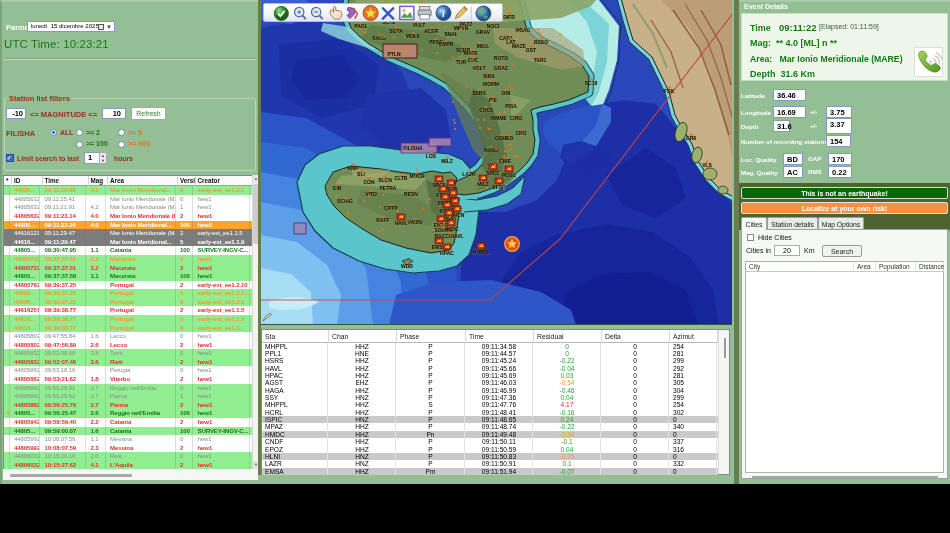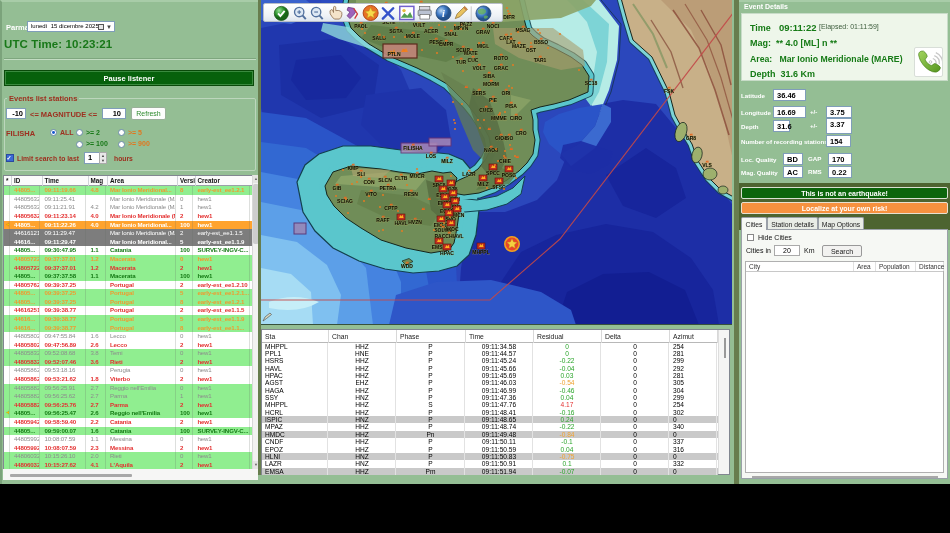--- a/index.html
+++ b/index.html
@@ -4,21 +4,21 @@
 html,body{width:950px;height:533px;background:#000;overflow:hidden}
 body{font-family:"Liberation Sans",sans-serif}
 #app{position:absolute;left:0;top:0;width:950px;height:484px;background:#94be94;overflow:hidden}
 .abs{position:absolute}
 
 #lp{position:absolute;left:0;top:0;width:258px;height:484px;background:#94be94;border-top:2px solid #a8cca8;border-left:2px solid #7ba37b}
 .lbl-w{color:#fff;font-weight:bold;font-size:7.5px}
 .lbl-m{color:#9e2f1f;font-weight:bold;font-size:7.5px}
 .inp{position:absolute;background:#fff;border:1px solid #7f9db9;font-size:7.5px;font-weight:bold;color:#000}
 #dateCombo{left:25px;top:19px;width:88px;height:10.5px;font-size:6px;font-weight:normal;padding-left:3px;line-height:9.5px;white-space:nowrap;overflow:hidden}
-#utc{left:2px;top:35.5px;color:#187818;font-weight:bold;font-size:11.5px;letter-spacing:0.1px}
+#utc{left:2px;top:35.5px;color:#187818;font-weight:normal;font-size:11.5px;letter-spacing:0.1px}
 #pauseBtn{left:2px;top:67.5px;width:250px;height:16px;background:#07610c;border:1px solid #0a4a0a;color:#fff;font-weight:bold;font-size:7.5px;text-align:center;line-height:15.5px;box-shadow:inset 0 0 0 1px #3a8a3f}
 #filters{left:2px;top:96px;width:252px;height:73px;border:1px solid #bcd6bc;border-radius:2px}
 .radio{position:absolute;width:7px;height:7px;border-radius:50%;background:#fff;border:1px solid #6a8aa8}
 .radio.on::after{content:"";position:absolute;left:1.2px;top:1.2px;width:2.8px;height:2.8px;border-radius:50%;background:#1a5ad0}
 
 .evtbl{position:absolute;left:1px;top:173px;width:248.5px;height:294px;background:#fff;border:1px solid #828790;border-right:none}
 .evhdr{position:absolute;left:0;top:0;width:100%;height:10.3px;background:#fbfbfb;border-bottom:1px solid #9aa0a8}
 .evhc{position:absolute;top:0;height:10.3px;font-size:6.3px;font-weight:bold;color:#111;padding-left:2px;line-height:10.5px;border-right:1px solid #d0d3d8;overflow:hidden}
 .evrow{position:absolute;left:0;width:248.5px;height:8.58px;font-size:6.1px;line-height:8.7px;overflow:hidden;letter-spacing:-0.12px}
 .evc{position:absolute;top:0;height:8.58px;padding-left:2px;overflow:hidden;white-space:nowrap;border-right:1px solid rgba(100,110,100,0.22)}
@@ -48,23 +48,22 @@
 #tabpanel{position:absolute;left:2px;top:227px;width:207px;height:250px;background:#f6f8f4;border:1px solid #9aa0a8}
 #citytbl{position:absolute;left:3px;top:31px;width:199px;height:212px;background:#fff;border:1px solid #b0b0b0}
 .cityhc{position:absolute;top:0;height:9px;font-size:6.5px;color:#333;padding-left:3px;border-right:1px solid #e0e0e0;line-height:10px}
 </style></head><body>
 <div id="app">
 <div id="lp">
       <div class="abs lbl-w" style="left:4px;top:20.5px">Parma:</div>
       <div class="inp" id="dateCombo">lunedì&nbsp;&nbsp;15 dicembre 2025<span style="position:absolute;right:10px;top:1.5px;width:6px;height:6.5px;background:#e8e8e8;border:0.5px solid #555"></span><span style="position:absolute;right:2px;top:1px;font-size:6px;color:#444">▼</span></div>
       <div class="abs" id="utc">UTC Time: 10:23:21</div>
       <div class="abs" style="left:2px;top:56px;width:252px;height:2px;border-top:1px solid #7ea67e;border-bottom:1px solid #c2dcc2"></div>
-      <div class="abs" id="pauseBtn">Pause listener</div>
       <div class="abs" id="filters"></div>
-      <div class="abs lbl-m" style="left:5px;top:91.5px;background:#94be94;padding:0 2px">Events list stations</div>
+      <div class="abs lbl-m" style="left:5px;top:91.5px;background:#94be94;padding:0 2px">Station list filters</div>
       <div class="inp" style="left:4px;top:105.5px;width:20px;height:11.5px;text-align:right;padding-right:2px;line-height:10px">-10</div>
       <div class="abs lbl-m" style="left:28px;top:107.5px">&lt;= MAGNITUDE &lt;=</div>
       <div class="inp" style="left:100px;top:105.5px;width:24px;height:11.5px;text-align:right;padding-right:4px;line-height:10px">10</div>
       <div class="abs" style="left:129px;top:104.5px;width:35px;height:13px;background:#fdfdfd;border:1px solid #9ab09a;border-radius:2px;color:#2e8b2e;font-size:7px;text-align:center;line-height:12px">Refresh</div>
       <div class="abs lbl-m" style="left:4px;top:126.5px">FILISHA</div>
       <div class="radio on" style="left:48px;top:127px"></div>
       <div class="abs lbl-m" style="left:58px;top:126.5px;font-size:7px">ALL</div>
       <div class="radio" style="left:74px;top:127px"></div>
       <div class="abs" style="left:84px;top:126.5px;color:#187818;font-weight:bold;font-size:7px">&gt;= 2</div>
       <div class="radio" style="left:116px;top:127px"></div>

